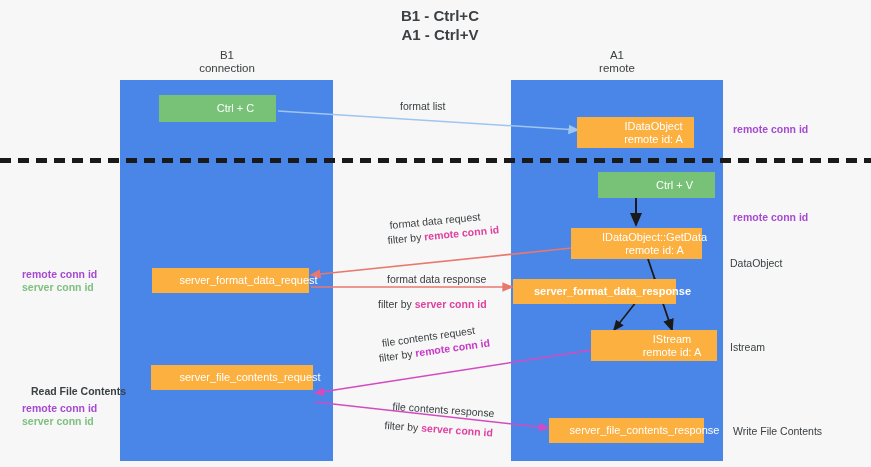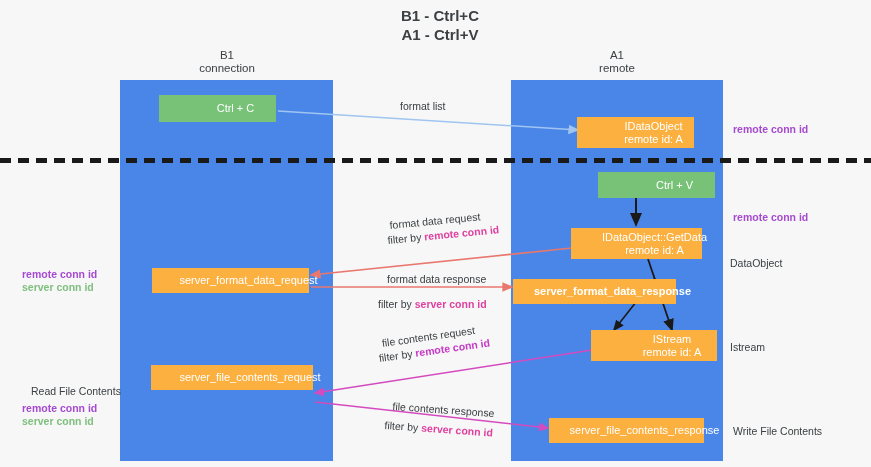--- a/index.html
+++ b/index.html
@@ -124,17 +124,17 @@
 
   <div class="lbl b purple" style="left:733px;top:123px;">remote conn id</div>
   <div class="lbl b purple" style="left:733px;top:211px;">remote conn id</div>
   <div class="lbl" style="left:730px;top:237px;margin-top:20px;">DataObject</div>
   <div class="lbl" style="left:730px;top:341px;">Istream</div>
   <div class="lbl" style="left:733px;top:425px;">Write File Contents</div>
 
   <div class="lbl b purple" style="left:22px;top:268px;">remote conn id</div>
   <div class="lbl b greenTxt" style="left:22px;top:281px;">server conn id</div>
 
-  <div class="lbl" style="left:31px;top:385px;">Read File Contents</div>
+  <div class="lbl" style="left:31px;top:385px;font-weight:bold;">Read File Contents</div>
   <div class="lbl b purple" style="left:22px;top:402px;">remote conn id</div>
   <div class="lbl b greenTxt" style="left:22px;top:415px;">server conn id</div>
 
 </div>
 
 </body></html>

